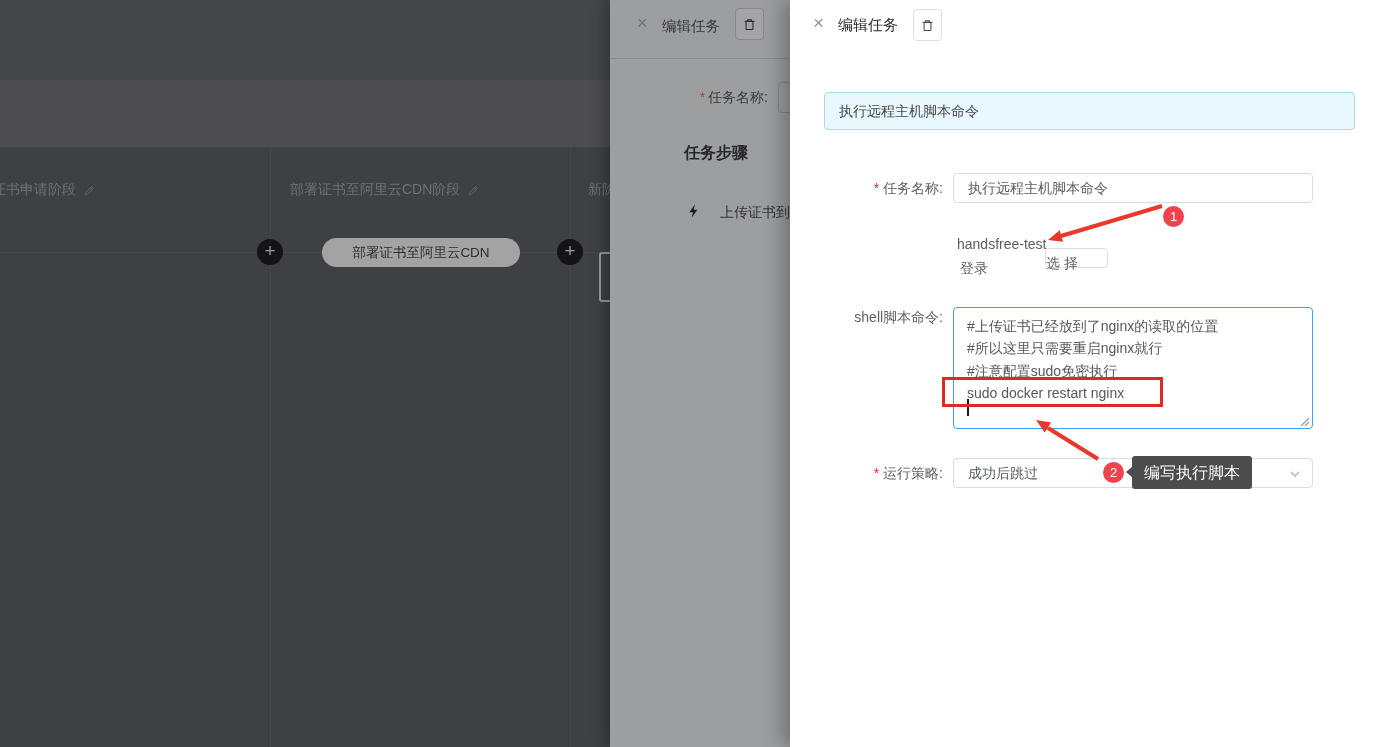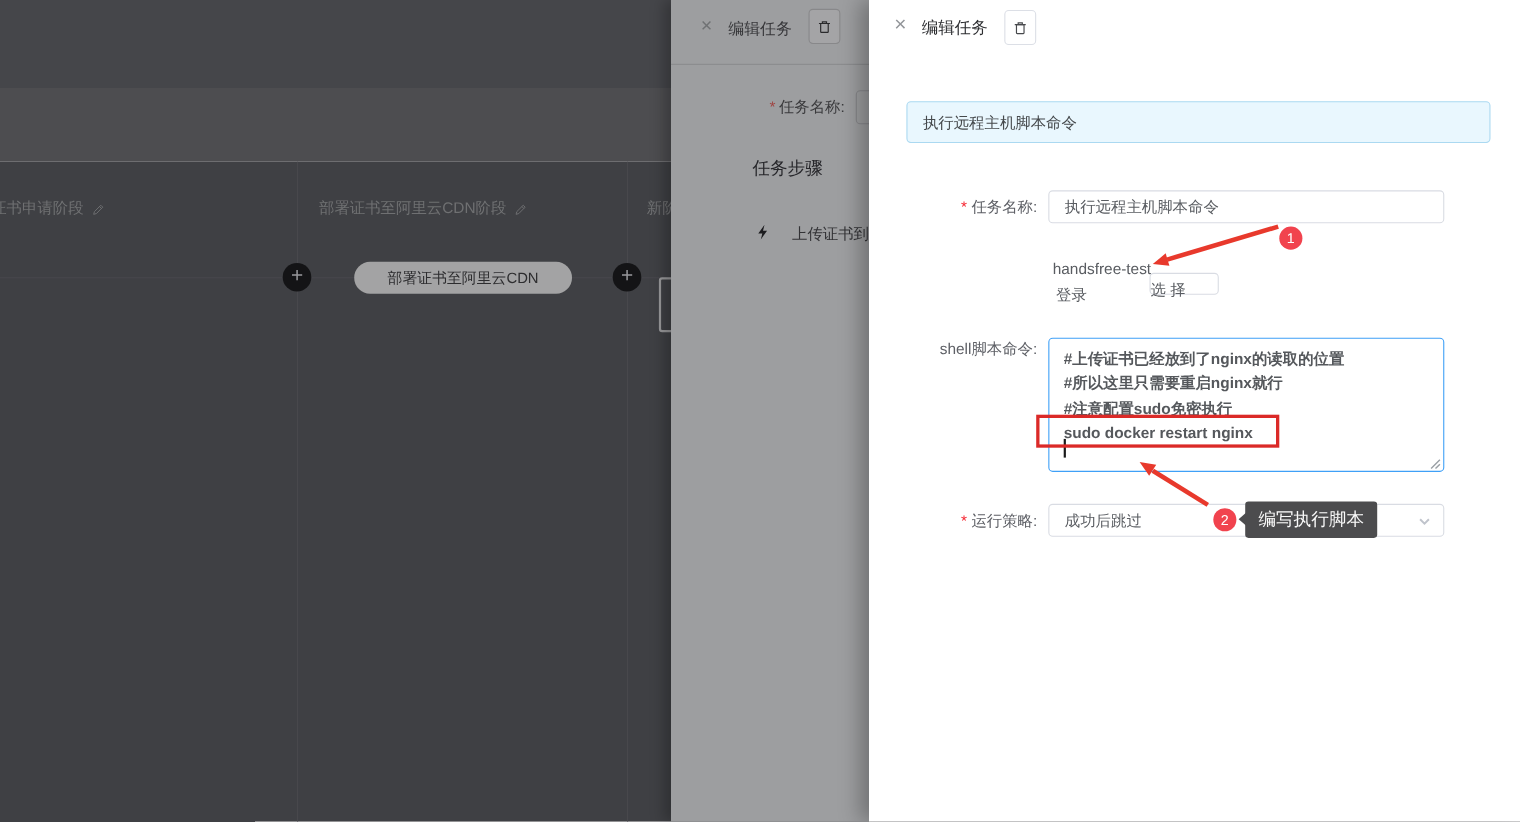--- a/index.html
+++ b/index.html
@@ -27,21 +27,21 @@
   .mid-close{position:absolute;left:27px;top:13px;font-size:18px;color:#6f7173;}
   .mid-title{position:absolute;left:52px;top:17px;font-size:14.5px;color:#37373a;}
   .mid-trash{position:absolute;left:125px;top:8px;width:27px;height:30px;background:#a4a4a6;
              border:1px solid #88888a;border-radius:4px;display:flex;align-items:center;justify-content:center;}
   .mid-trash svg{width:15px;height:15px;stroke:#2a2a2c;fill:none;stroke-width:1.7;}
   .mid-label{position:absolute;top:89px;left:0;width:158px;text-align:right;font-size:14px;color:#3a3a3c;}
   .mid-star{color:#a04543;margin-right:3px;}
   .mid-input{position:absolute;left:168px;top:82px;width:60px;height:31px;border:1px solid #87878a;
              border-radius:4px;box-sizing:border-box;font-size:14px;color:#3a3a3c;
              line-height:29px;padding-left:11px;}
-  .mid-steps{position:absolute;left:74px;top:143px;font-size:16px;font-weight:normal;color:#26262a;}
+  .mid-steps{position:absolute;left:74px;top:143px;font-size:16px;font-weight:bold;color:#26262a;}
   .mid-step-icon{position:absolute;left:76px;top:202px;width:16px;height:18px;}
   .mid-step-icon svg{width:16px;height:18px;fill:#1c1c1f;}
   .mid-step-text{position:absolute;left:110px;top:204px;font-size:14px;color:#323235;white-space:nowrap;}
   
   .drawer-front{position:absolute;left:790px;top:0;width:592px;height:747px;background:#fff;
                 z-index:10;box-shadow:-8px 0 18px rgba(0,0,0,.28);}
   .fd-close{position:absolute;left:23px;top:12px;font-size:19px;color:#93969a;}
   .fd-title{position:absolute;left:48px;top:16px;font-size:15px;color:#2d2e31;}
   .fd-trash{position:absolute;left:123px;top:9px;width:27px;height:30px;background:#fff;
             border:1px solid #dcdfe6;border-radius:4px;display:flex;align-items:center;justify-content:center;}
@@ -52,21 +52,21 @@
   .f-label{position:absolute;left:0;width:153px;text-align:right;font-size:14px;color:#5e6066;line-height:30px;}
   .f-star{color:#f5222d;margin-right:4px;}
   .ctl{box-sizing:border-box;border:1px solid #d9dce3;border-radius:4px;background:#fff;
        font-size:14px;color:#595c61;}
   .input1{position:absolute;left:163px;top:173px;width:360px;height:30px;line-height:28px;padding-left:14px;}
   .host-v1{position:absolute;left:167px;top:236px;font-size:14px;color:#595c61;}
   .host-v2{position:absolute;left:170px;top:260px;font-size:14px;color:#595c61;}
   .choose-btn{position:absolute;left:255px;top:228px;width:63px;height:20px;line-height:28px;text-align:left;margin-top:20px;}
   .shell{position:absolute;left:163px;top:307px;width:360px;height:122px;box-sizing:border-box;
          border:1px solid #3fa0f7;border-radius:4px;padding:7px 12px 0 13px;
-         font-size:14px;line-height:22.4px;color:#55585c;white-space:pre-wrap;overflow:hidden;font-weight:bold;}
+         font-size:14px;line-height:22.4px;color:#55585c;white-space:pre-wrap;overflow:hidden;}
   .caret{position:absolute;left:177px;top:399px;width:2px;height:17px;background:#1a1a1a;z-index:2;}
   .resize-grip{position:absolute;left:508px;top:415px;width:12px;height:12px;}
   .red-box{position:absolute;left:152px;top:377px;width:221px;height:30px;box-sizing:border-box;
            border:3px solid #db2a28;z-index:3;}
   .select{position:absolute;left:163px;top:458px;width:360px;height:30px;line-height:28px;padding-left:14px;}
   .select svg{position:absolute;right:10px;top:8px;width:14px;height:14px;stroke:#c0c4cc;fill:none;stroke-width:1.8;}
   .anno-svg{position:absolute;left:0;top:0;pointer-events:none;z-index:5;}
   .badge{position:absolute;width:21px;height:21px;border-radius:50%;background:#f1434e;color:#fff;
          font-size:13px;line-height:21px;text-align:center;z-index:6;}
   .badge1{left:373px;top:206px;}

